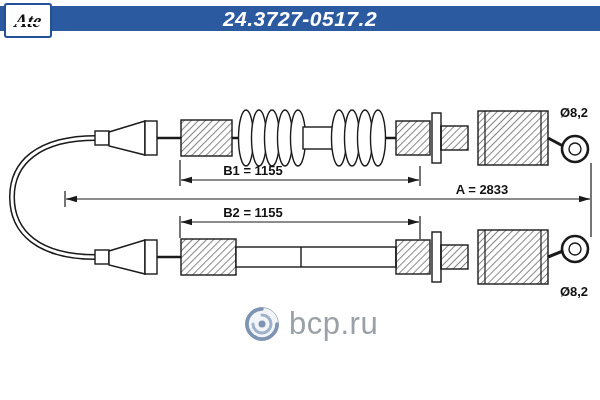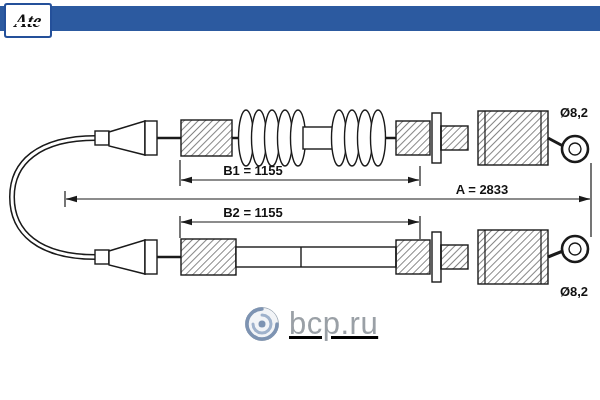--- a/index.html
+++ b/index.html
@@ -32,30 +32,31 @@
   .ate-stripe.s1 { top:17px; }
   .ate-stripe.s2 { top:22px; }
 
   
   .diagram { position:absolute; left:0; top:0; width:600px; height:400px; }
   .dim-label { font:bold 13px "Liberation Sans", sans-serif; fill:#111111; }
 
   
   .watermark {
     position:absolute; top:306px; left:244px;
-    display:flex; align-items:center; gap:9px;text-decoration:underline;
+    display:flex; align-items:center; gap:9px;
   }
   .bcp-text { font-size:31px; color:#9aa0a6; letter-spacing:0.5px; }
 </style>
 </head>
 <body>
 
 <div class="page">
 
   <div class="header-band">
+    <span class="part-num">24.3727-0517.2</span>
   </div>
   <div class="ate-logo">
     <span class="ate-text">Ate</span>
     <span class="ate-stripe s1"></span>
     <span class="ate-stripe s2"></span>
   </div>
 
   <svg class="diagram" viewBox="0 0 600 400">
     <defs>
       <pattern id="hatch" patternUnits="userSpaceOnUse" width="5" height="5" patternTransform="rotate(45)">

